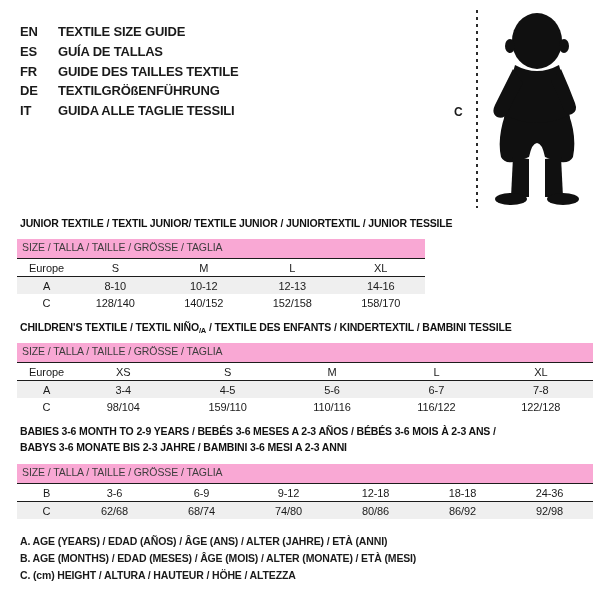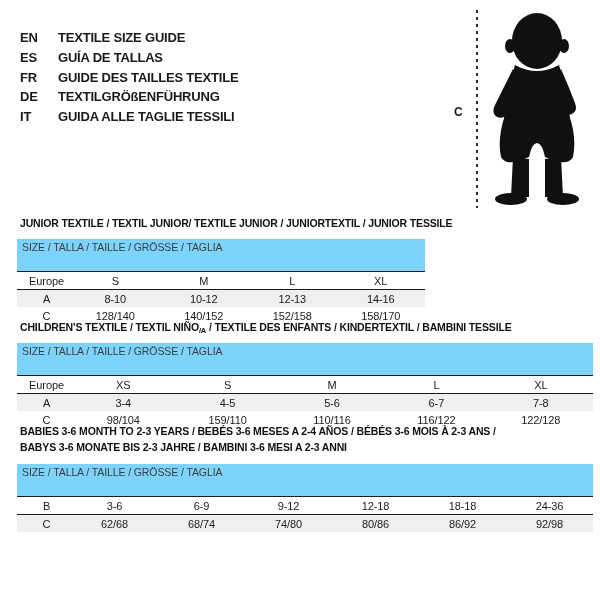--- a/index.html
+++ b/index.html
@@ -1,21 +1,21 @@
 <!DOCTYPE html>
 <html><head>
 <meta charset="utf-8">
 <style>
   html,body{margin:0;padding:0;background:#fff;}
   #app{
     position:relative;width:600px;height:600px;background:#ffffff;overflow:hidden;
     font-family:"Liberation Sans",sans-serif;color:#1a1a1a;
   }
   
-  #lang{position:absolute;top:28px;left:20px;font-weight:bold;font-size:13px;letter-spacing:-0.2px;}
+  #lang{position:absolute;top:22px;left:20px;font-weight:bold;font-size:13px;letter-spacing:-0.2px;}
   .lrow{display:flex;height:19.7px;align-items:center;}
   .lcode{width:38px;}
   
   .measure-line{
     position:absolute;left:476px;top:10px;width:2px;height:198px;
     background:repeating-linear-gradient(to bottom,#2b2b2b 0 3px,transparent 3px 7px);
   }
   .measure-label{position:absolute;left:454px;top:105px;font-weight:bold;font-size:12px;}
   #baby{position:absolute;left:487px;top:8px;width:100px;height:202px;}
   
@@ -23,21 +23,21 @@
   .sec-h .subsc{font-size:7.5px;position:relative;top:2px;}
   #h1{top:217px;}
   #h2{top:321px;text-align:right;}
   #h3{top:423px;line-height:16px;}
   
   .tbl{position:absolute;left:17px;}
   #t1{top:239px;width:408px;}
   #t2{top:343px;width:576px;}
   #t3{top:464px;width:576px;}
   .size-bar{
-    height:32px;line-height:16px;background:#7dd3fc;color:#3d3d3d;
+    height:19px;line-height:16px;background:#f9a8d4;color:#3d3d3d;
     font-size:10.5px;padding-left:5px;letter-spacing:-0.1px;box-sizing:border-box;
   }
   .trow{display:grid;height:17px;align-items:center;font-size:11px;letter-spacing:-0.1px;}
   .t4 .trow{grid-template-columns:54px repeat(4,1fr);}
   .t5 .trow{grid-template-columns:54px repeat(5,1fr);}
   .t6 .trow{grid-template-columns:54px repeat(6,1fr);}
   .trow.bt{border-top:1px solid #1c1c1c;}
   .trow.alt{background:#efefef;}
   .cl{text-align:center;padding-left:5px;}
   .cv{text-align:center;}
@@ -141,21 +141,21 @@
       <span class="cl">C</span>
       <span class="cv">98/104</span>
       <span class="cv">159/110</span>
       <span class="cv">110/116</span>
       <span class="cv">116/122</span>
       <span class="cv">122/128</span>
     </div>
   </div>
 
   <div class="sec-h" id="h3">
-    <div>BABIES 3-6 MONTH TO 2-3 YEARS / BEBÉS 3-6 MESES A 2-4 AÑOS / BÉBÉS 3-6 MOIS À 2-3 ANS /</div>
+    <div>BABIES 3-6 MONTH TO 2-9 YEARS / BEBÉS 3-6 MESES A 2-3 AÑOS / BÉBÉS 3-6 MOIS À 2-3 ANS /</div>
     <div>BABYS 3-6 MONATE BIS 2-3 JAHRE / BAMBINI 3-6 MESI A 2-3 ANNI</div>
   </div>
   <div class="tbl t6" id="t3">
     <div class="size-bar">SIZE / TALLA / TAILLE / GRÖSSE / TAGLIA</div>
     <div class="trow bt">
       <span class="cl">B</span>
       <span class="cv">3-6</span>
       <span class="cv">6-9</span>
       <span class="cv">9-12</span>
       <span class="cv">12-18</span>
@@ -166,14 +166,19 @@
       <span class="cl">C</span>
       <span class="cv">62/68</span>
       <span class="cv">68/74</span>
       <span class="cv">74/80</span>
       <span class="cv">80/86</span>
       <span class="cv">86/92</span>
       <span class="cv">92/98</span>
     </div>
   </div>
 
+  <div id="notes">
+    <div>A. AGE (YEARS) / EDAD (AÑOS) / ÂGE (ANS) / ALTER (JAHRE) / ETÀ (ANNI)</div>
+    <div>B. AGE (MONTHS) / EDAD (MESES) / ÂGE (MOIS) / ALTER (MONATE) / ETÀ (MESI)</div>
+    <div>C. (cm) HEIGHT / ALTURA / HAUTEUR / HÖHE / ALTEZZA</div>
+  </div>
 
 </div>
 
 </body></html>

